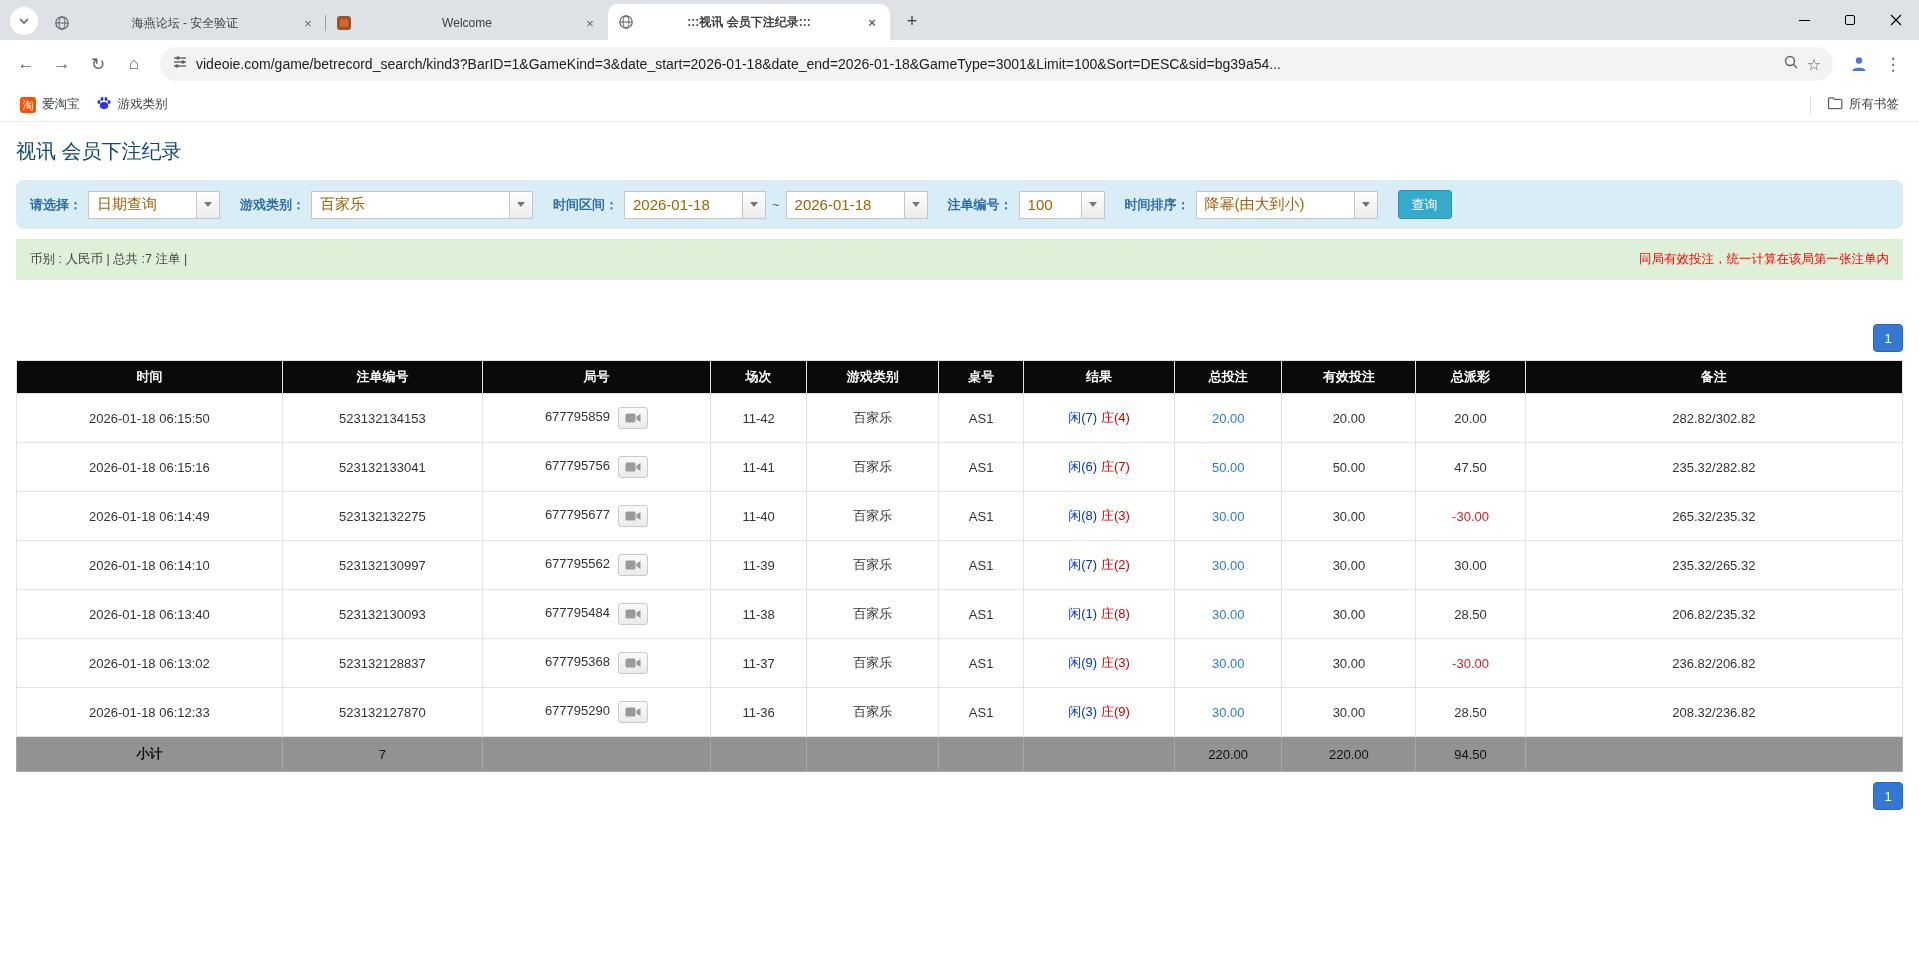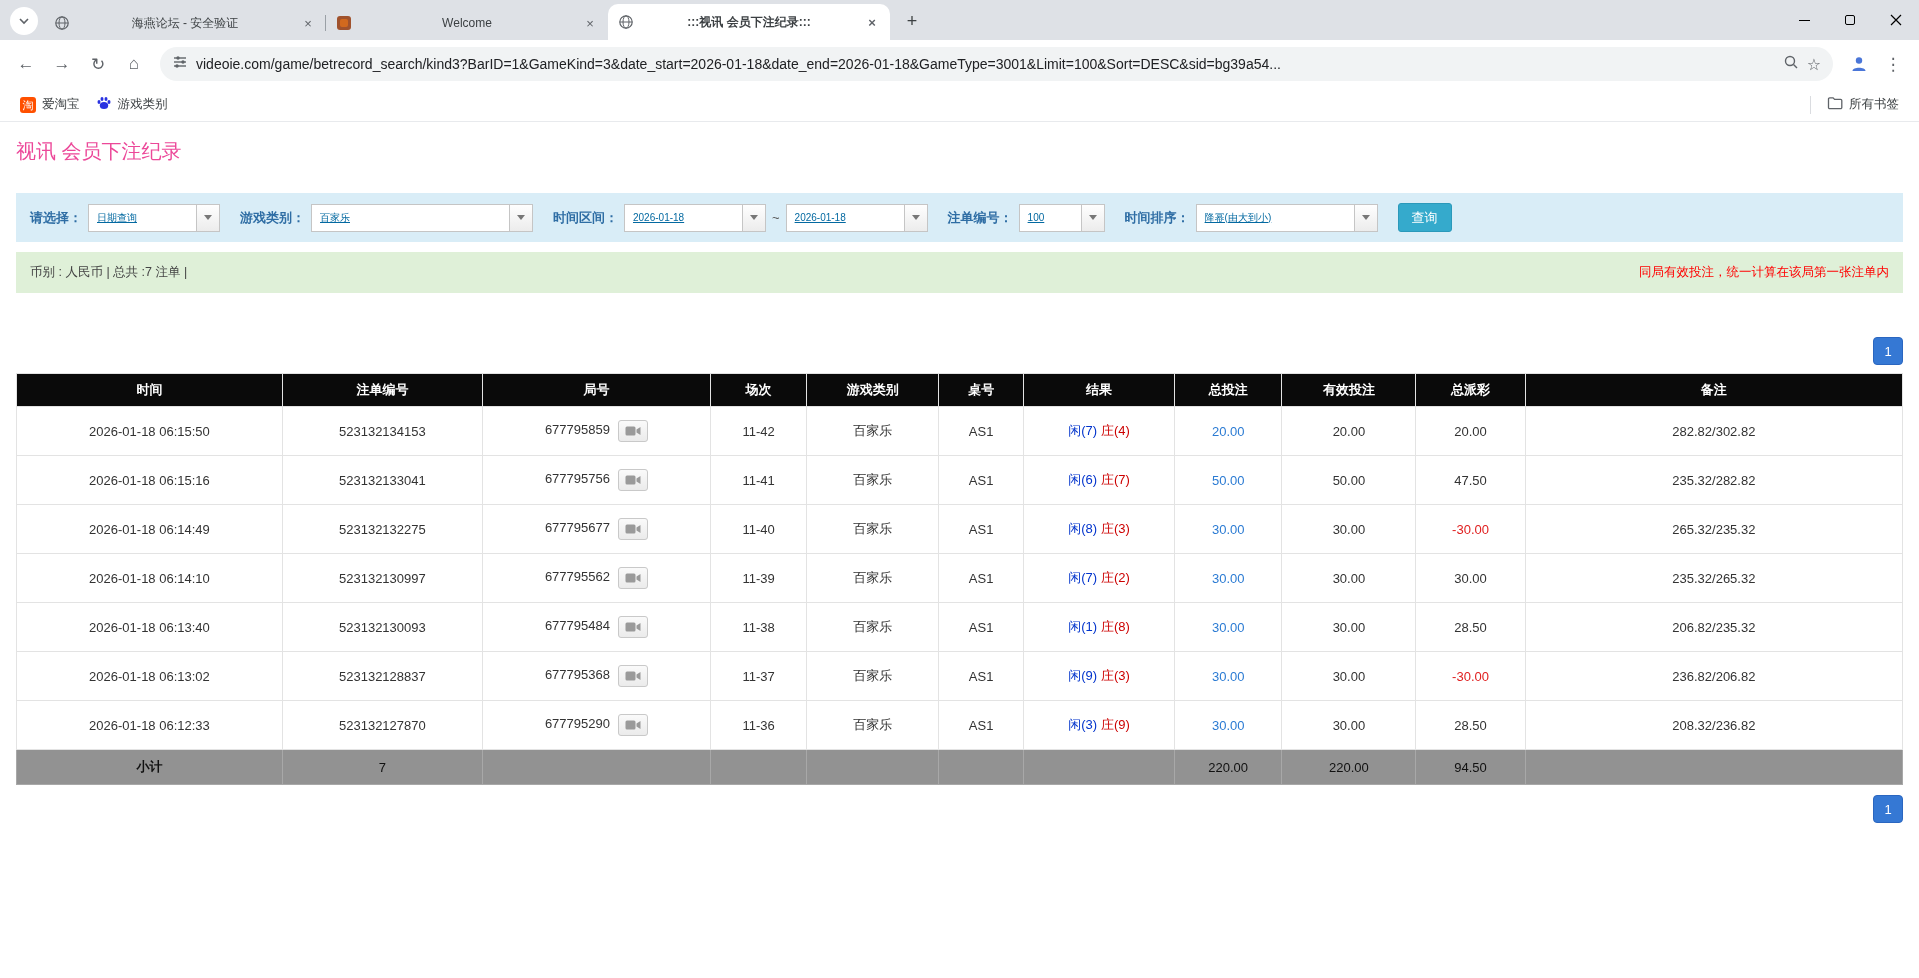--- a/index.html
+++ b/index.html
@@ -37,29 +37,29 @@
   .bookmarks { height:34px; background:#fff; display:flex; align-items:center; padding:0 12px;
     border-bottom:1px solid #e8eaed; font-size:12.5px; color:#3c4043; }
   .bm-item { display:flex; align-items:center; gap:6px; padding:4px 8px; border-radius:6px; cursor:pointer; }
   .bm-spacer { flex:1; }
   .bm-divider { width:1px; height:18px; background:#dadce0; margin:0 8px; }
   .tao-ico { width:16px; height:16px; background:#ff5000; color:#fff; border-radius:3px;
     font-size:11px; line-height:16px; text-align:center; }
 
   
   .page { padding:0 16px; }
-  .page-title { font-size:20px; font-weight:500; color:#ec4899; margin:16px 0 28px; }
-
-  .filterbar { background:#d9edf7; border-radius:0; padding:10px 14px; display:flex;
+  .page-title { font-size:20px; font-weight:500; color:#0c4a6e; margin:16px 0 15px; }
+
+  .filterbar { background:#d9edf7; border-radius:8px; padding:10px 14px; display:flex;
     align-items:center; gap:20px; }
   .fgroup { display:flex; align-items:center; gap:6px; }
   .flabel { font-size:13px; font-weight:bold; color:#2e6da4; white-space:nowrap; }
   .combo { display:inline-flex; align-items:stretch; height:28px; }
   .combo-val { background:#fff; border:1px solid #c5c5c5; border-right:none; display:flex;
-    align-items:center; padding:0 8px; font-size:10px; color:#0369a1;text-decoration:underline; }
+    align-items:center; padding:0 8px; font-size:15px; color:#a16207; }
   .combo-btn { width:24px; background:linear-gradient(#fefefe,#ececec); border:1px solid #c5c5c5;
     display:flex; align-items:center; justify-content:center; cursor:pointer; }
   .caret-down { width:0; height:0; border-left:4px solid transparent; border-right:4px solid transparent;
     border-top:5px solid #777; }
   .w-mode { width:108px; } .w-game { width:198px; } .w-date { width:118px; }
   .w-size { width:62px; } .w-sort { width:158px; }
   .tilde { font-size:13px; color:#555; }
   .btn-search { background:#35aacc; color:#fff; border:1px solid #2b99ba; border-radius:3px;
     height:29px; padding:0 13px; font-size:13px; cursor:pointer; }
 

